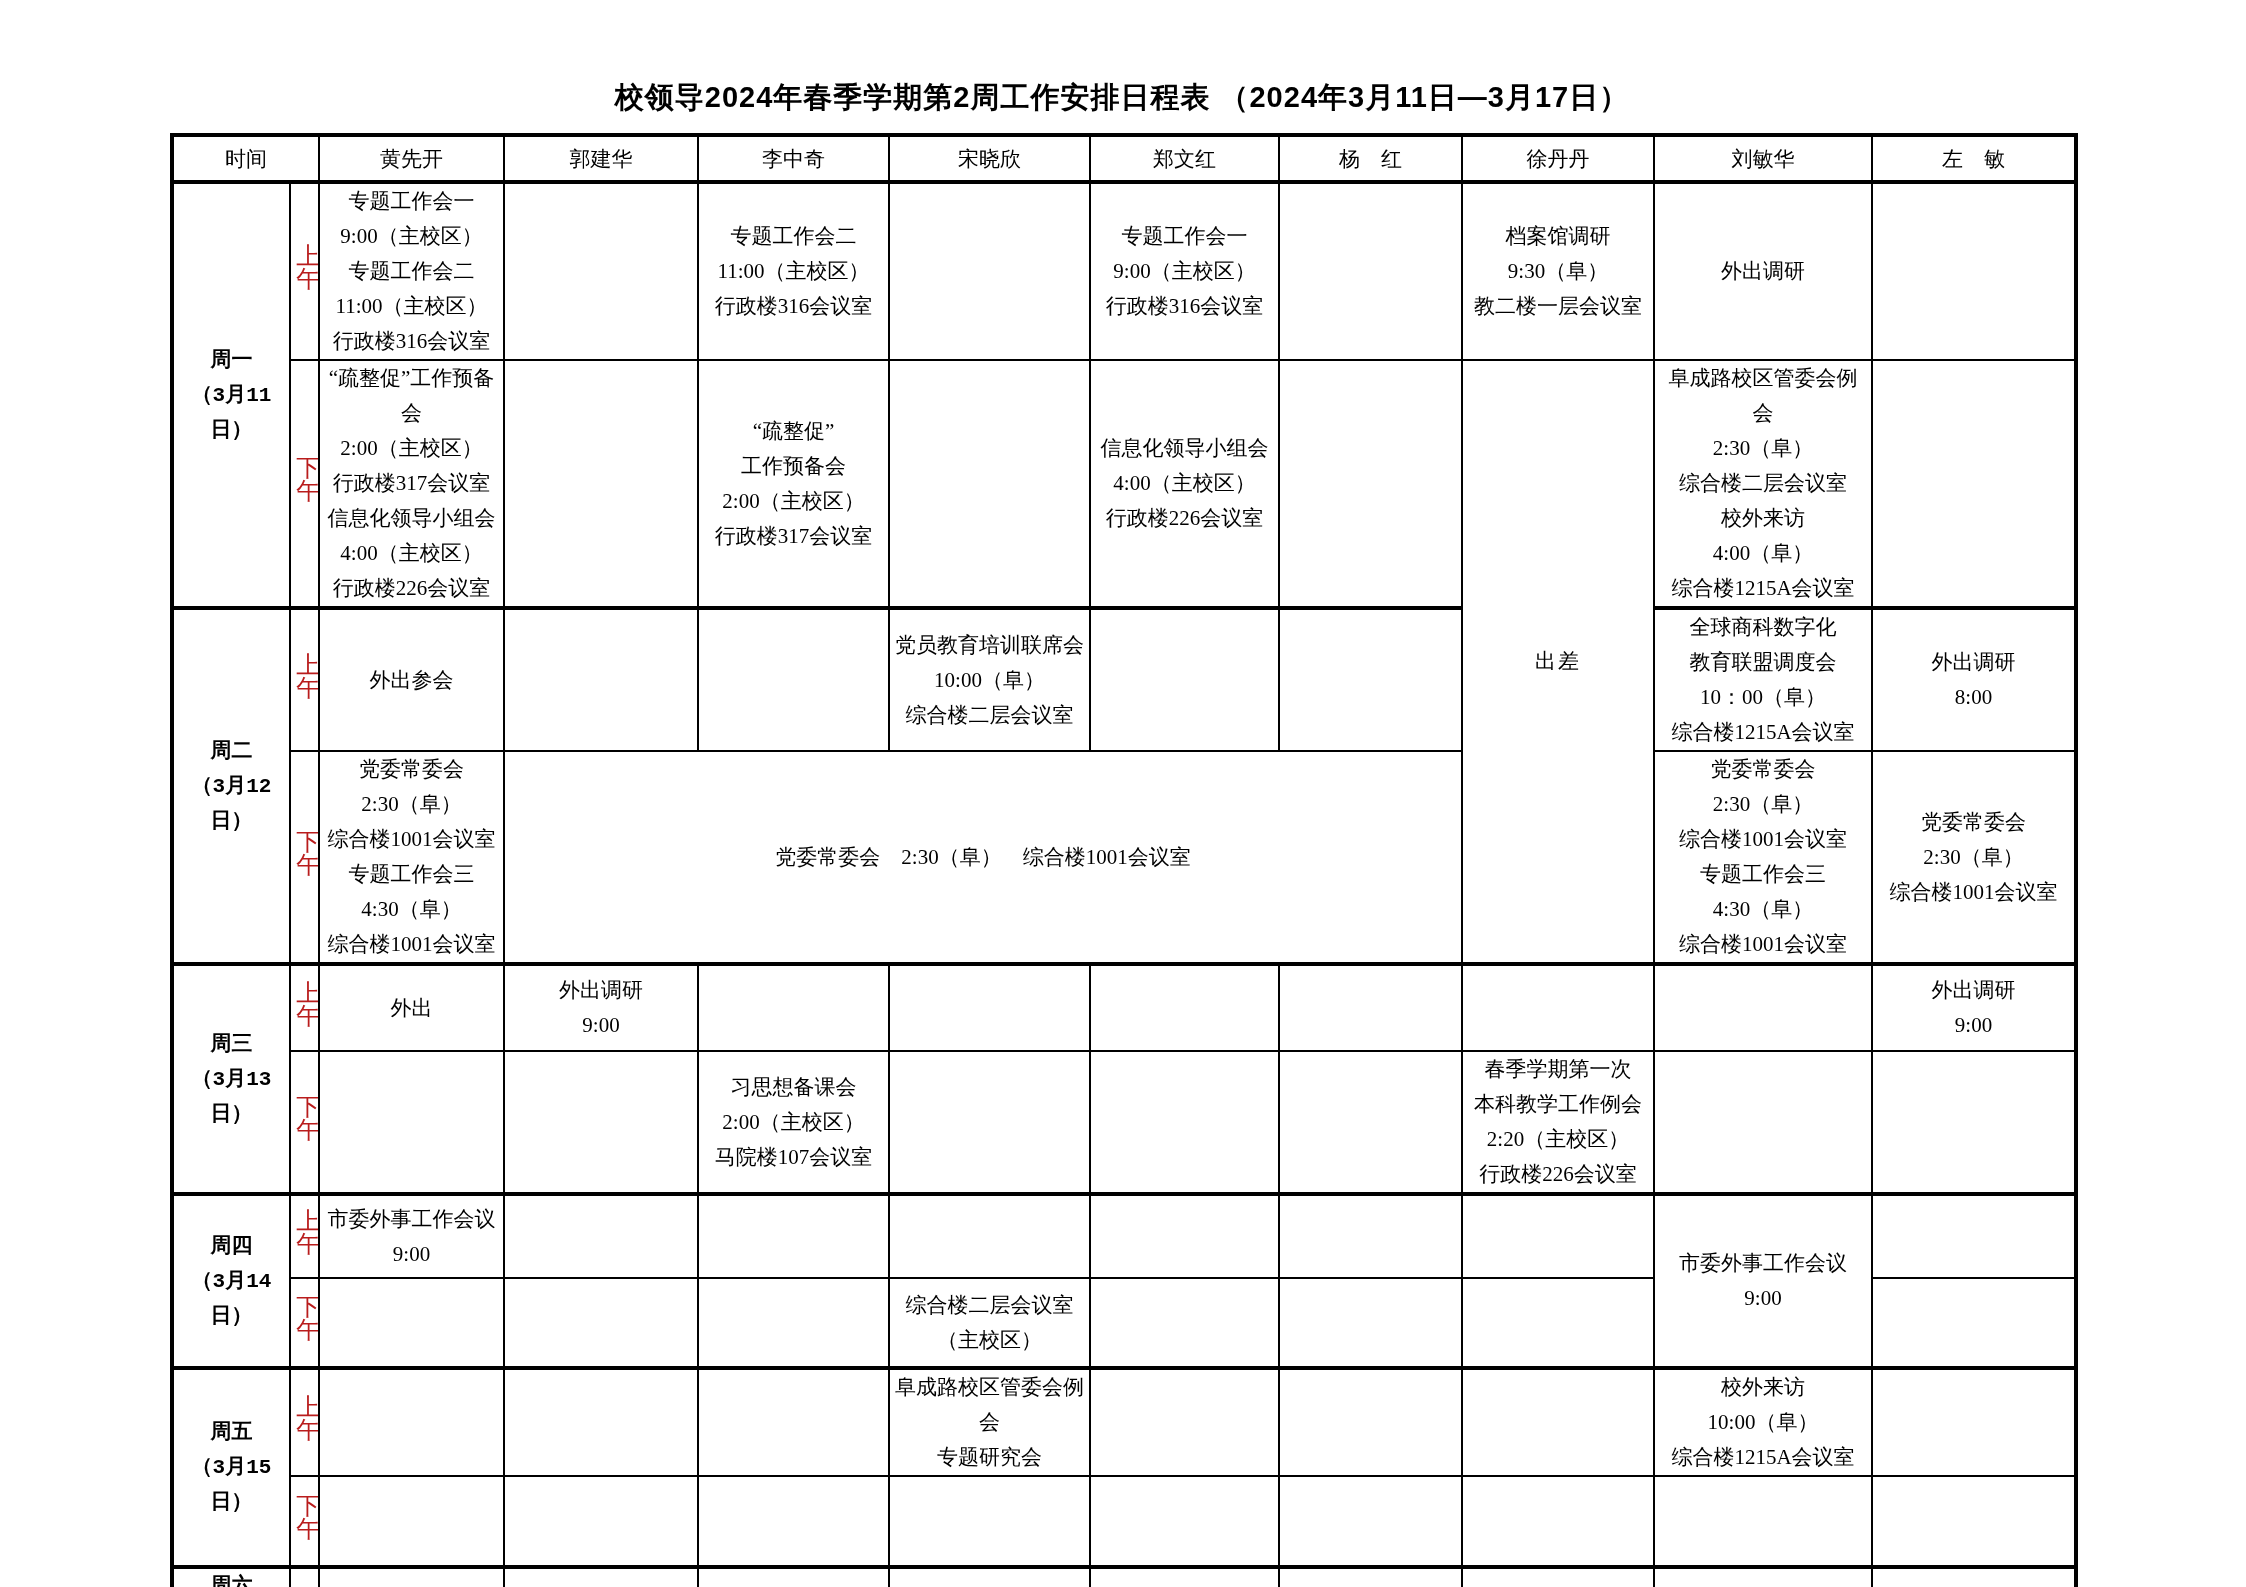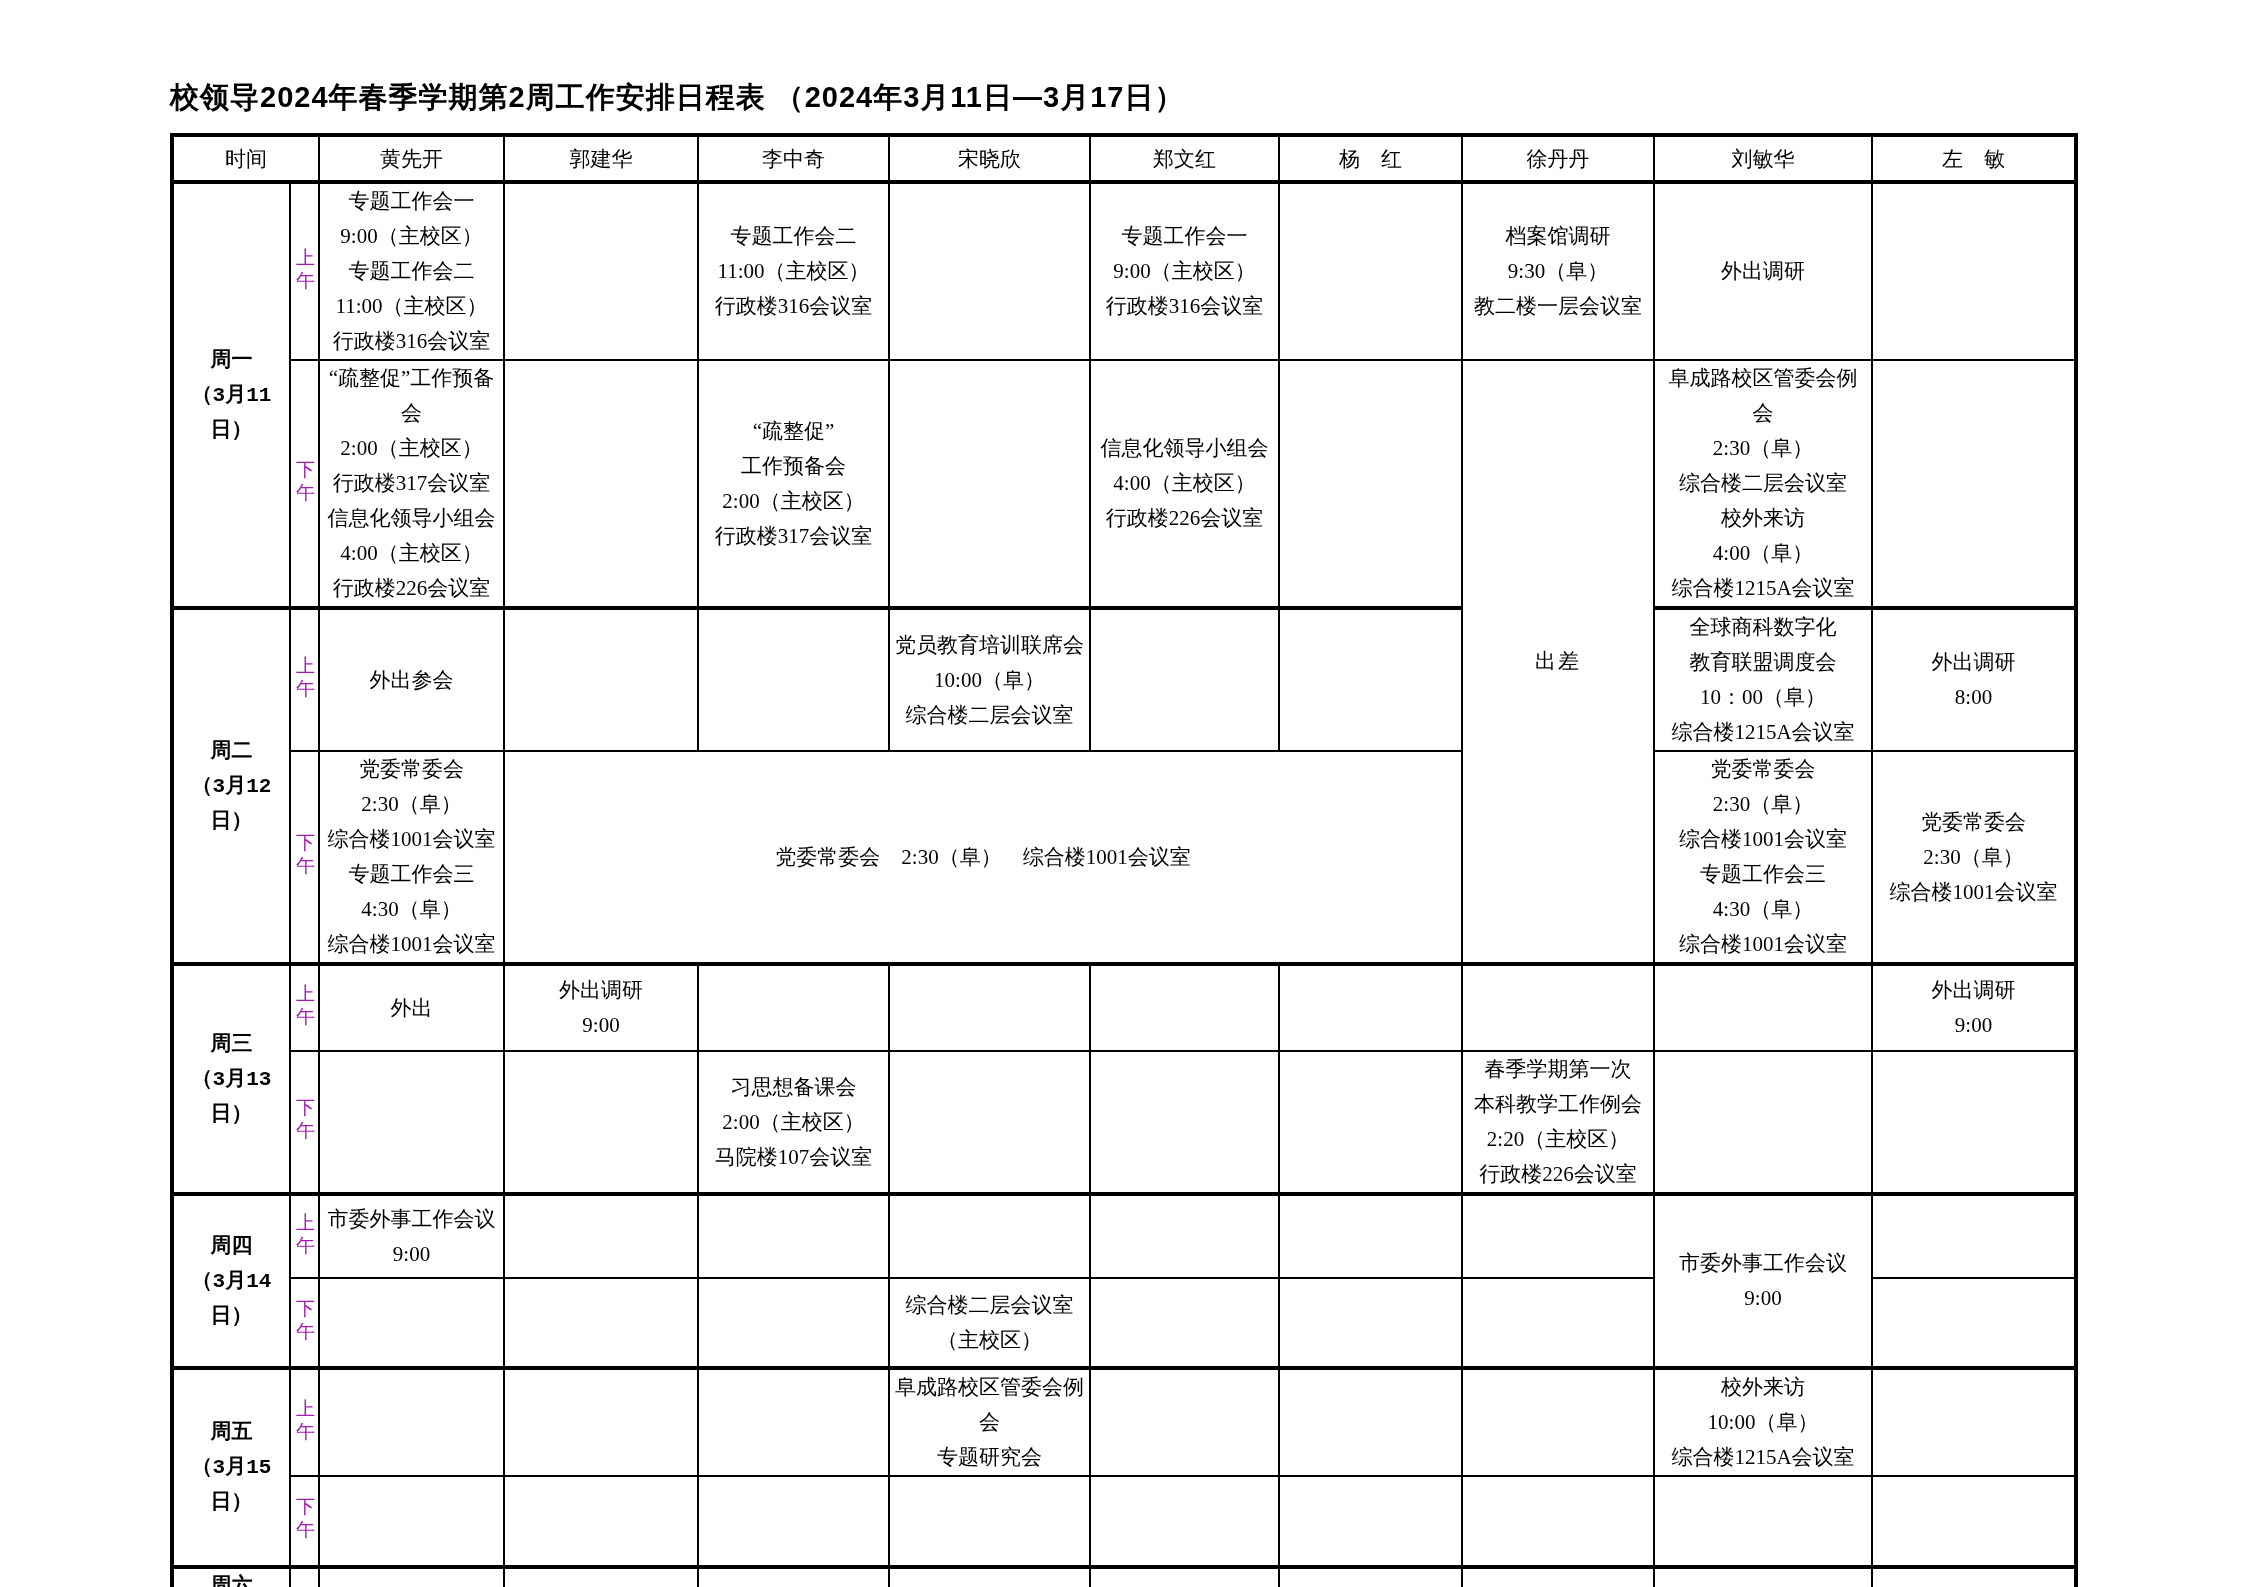--- a/index.html
+++ b/index.html
@@ -1,31 +1,31 @@
 <!DOCTYPE html>
 <html><head>
 <meta charset="utf-8">
 <style>
   html,body{margin:0;padding:0;background:#ffffff;}
   body{width:2246px;height:1587px;position:relative;font-family:"Liberation Serif","DejaVu Serif",serif;color:#000;}
-  .title{position:absolute;left:170px;top:78px;width:1904px;text-align:left;
+  .title{position:absolute;left:170px;top:78px;width:1904px;text-align:center;
          font-family:"Liberation Sans","DejaVu Sans",sans-serif;
          font-weight:bold;font-size:29px;letter-spacing:1px;color:#000;}
   table.sched{position:absolute;left:170px;top:133px;width:1904px;
          border-collapse:collapse;table-layout:fixed;}
   table.sched td, table.sched th{border:2px solid #000;padding:0 4px;text-align:center;vertical-align:middle;
          white-space:pre-line;font-size:21px;line-height:35px;overflow:hidden;}
   table.sched{border:4px solid #000;}
   thead th{font-family:"Liberation Sans","DejaVu Sans",sans-serif;font-weight:normal;font-size:24px;
          border-bottom-width:4px !important;line-height:28px;}
   tr.day-first > td{border-top-width:4px;}
   td.day-cell{font-family:Liberation Mono, monospace;font-weight:bold;font-size:23px;line-height:31px;}
   td.period-cell{padding:0;}
   td.period-cell span{display:inline-block;width:1.1em;word-break:break-all;
-         font-size:19px;line-height:23px;color:#a21caf;font-family:"Liberation Serif",serif;}
+         font-size:24px;line-height:23px;color:#b91c1c;font-family:"Liberation Serif",serif;}
   td.trip-cell{font-size:22px;letter-spacing:2px;}
 </style>
 </head>
 <body>
 
 <div class="title">校领导2024年春季学期第2周工作安排日程表 （2024年3月11日—3月17日）</div>
 
 <table class="sched">
   <colgroup>
     <col style="width:118px">

